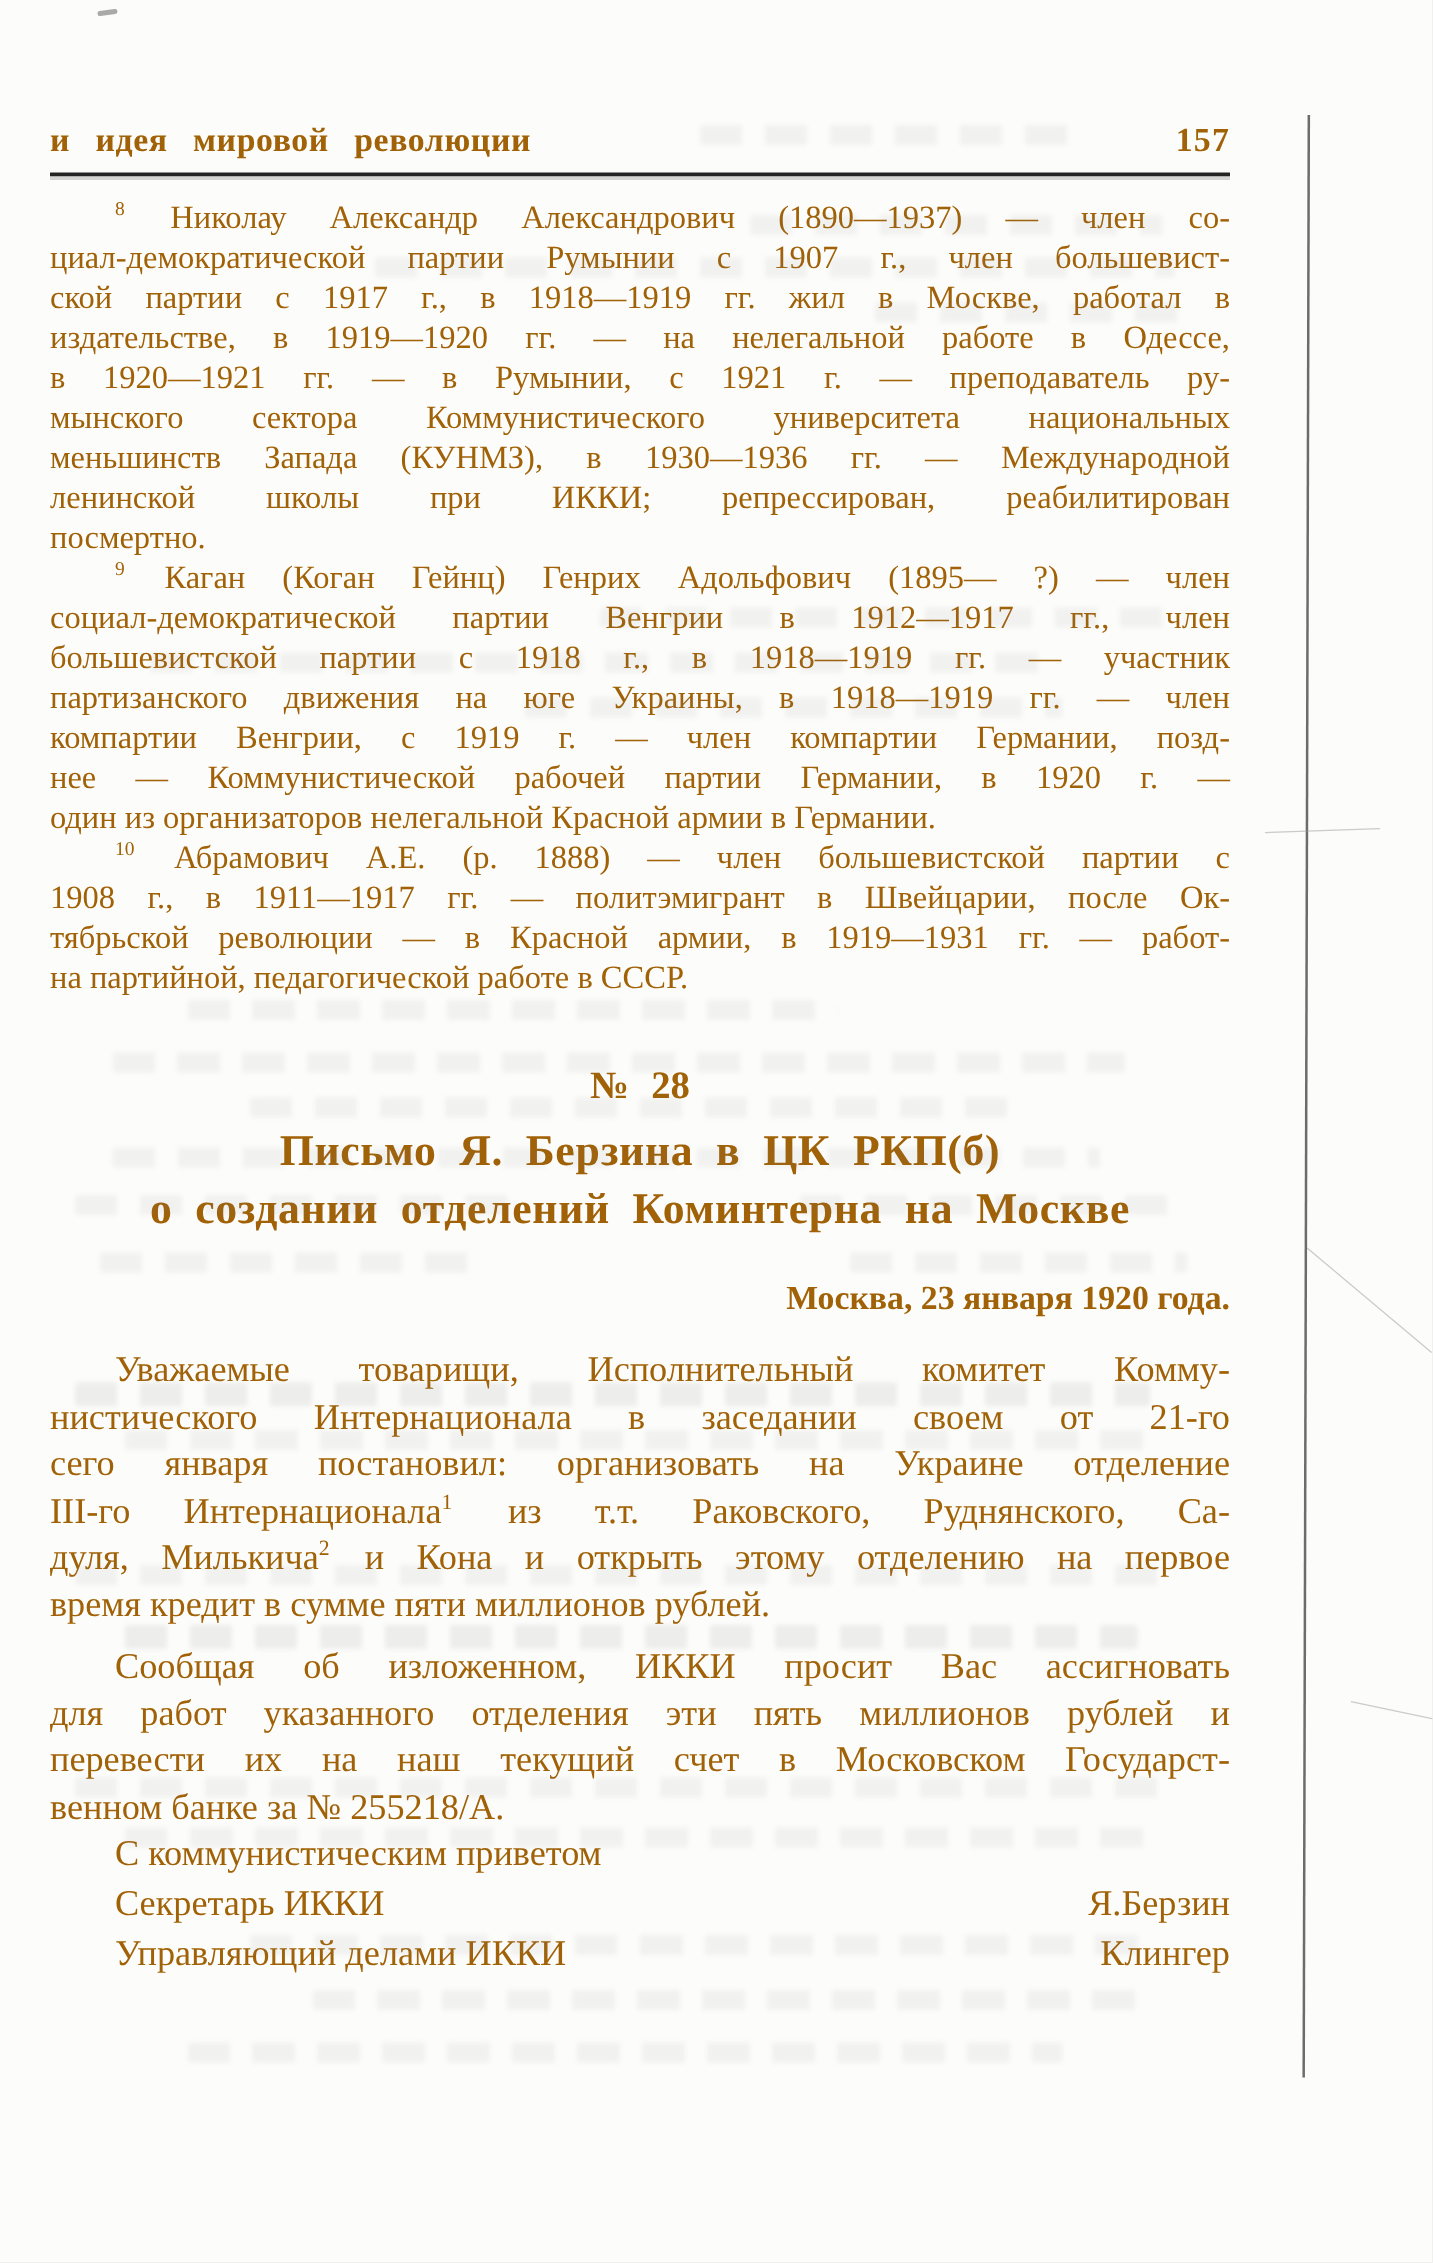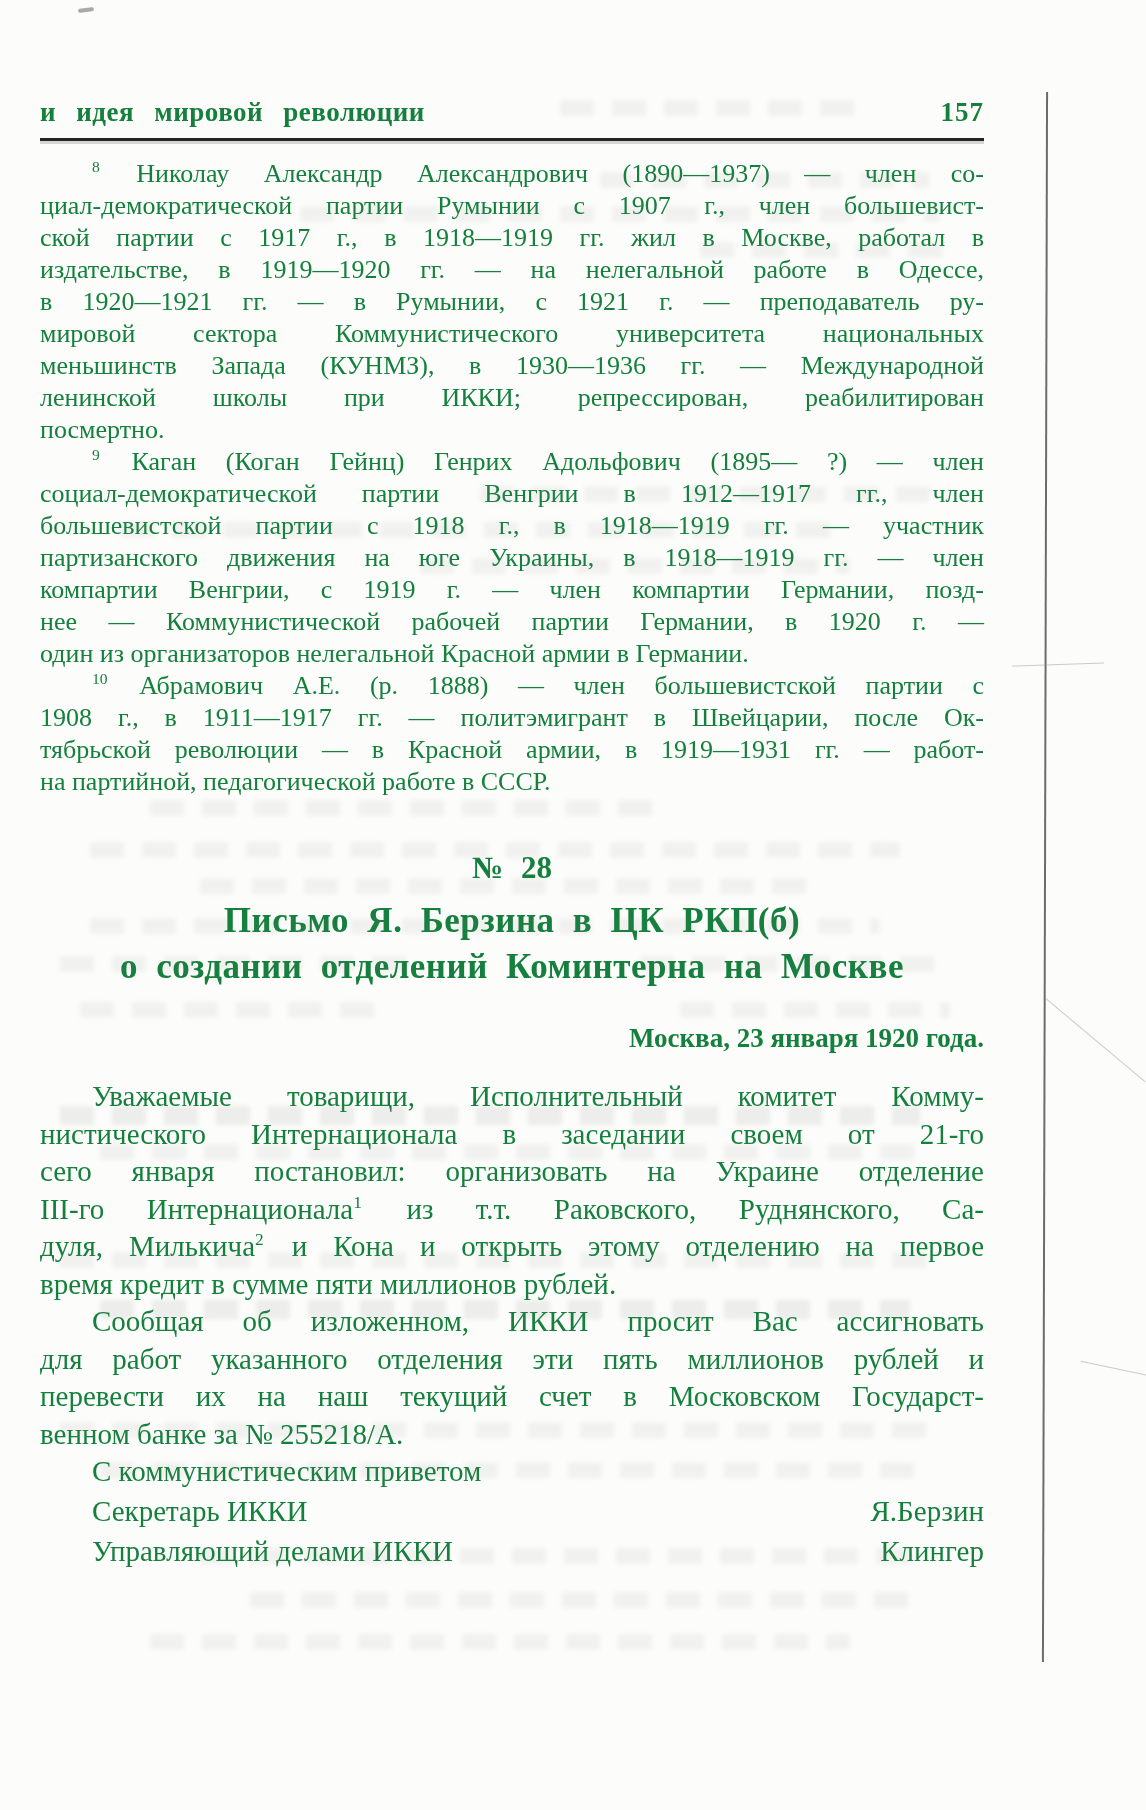--- a/index.html
+++ b/index.html
@@ -2,40 +2,40 @@
 <html><head>
 <meta charset="utf-8">
 <style>
   html,body{margin:0;padding:0;background:#e8e8e6;}
   #page{
     position:relative;
     width:1146px;height:1810px;
     background:#fcfcfa;
     overflow:hidden;
     font-family:"Liberation Serif","DejaVu Serif",serif;
-    color:#15803d;
+    color:#a16207;
   }
   
   #page-header{
     position:absolute;left:40px;top:96px;width:944px;
     display:flex;justify-content:space-between;align-items:flex-end;
     font-weight:bold;font-size:27px;line-height:32px;
   }
   .running-title{word-spacing:13px;letter-spacing:.5px;}
   .page-number{letter-spacing:1px;}
   #header-rule{
     position:absolute;left:40px;top:138px;width:944px;height:3px;
     background:#242424;
     box-shadow:0 3px 0 rgba(110,110,110,.28);
   }
   
   #content-column{position:absolute;left:40px;top:158px;width:944px;}
   .para{margin:0;}
   .para.small{font-size:26px;line-height:32px;}
-  .para.large{font-size:29px;line-height:37.5px;}
+  .para.large{font-size:29px;line-height:37.5px;margin-top:12px;}
   .tline{white-space:normal;}
   .tline.just{text-align:justify;text-align-last:justify;}
   .tline.ind{text-indent:52px;}
   sup{font-size:60%;vertical-align:super;line-height:0;margin-right:2px;}
   .kind-heading{
     margin-top:50px;text-align:center;font-weight:bold;
     font-size:31px;line-height:40px;word-spacing:10px;
   }
   .kind-title{margin-top:10px;font-weight:bold;text-align:center;
     font-size:35px;line-height:46px;word-spacing:9px;letter-spacing:.5px;}
@@ -79,21 +79,21 @@
   </div>
   <div id="header-rule"></div>
 
   <div id="content-column">
       <div class="para small">
         <div class="tline just ind"><sup>8</sup> Николау Александр Александрович (1890—1937) — член со-</div>
         <div class="tline just">циал-демократической партии Румынии с 1907 г., член большевист-</div>
         <div class="tline just">ской партии с 1917 г., в 1918—1919 гг. жил в Москве, работал в</div>
         <div class="tline just">издательстве, в 1919—1920 гг. — на нелегальной работе в Одессе,</div>
         <div class="tline just">в 1920—1921 гг. — в Румынии, с 1921 г. — преподаватель ру-</div>
-        <div class="tline just">мировой сектора Коммунистического университета национальных</div>
+        <div class="tline just">мынского сектора Коммунистического университета национальных</div>
         <div class="tline just">меньшинств Запада (КУНМЗ), в 1930—1936 гг. — Международной</div>
         <div class="tline just">ленинской школы при ИККИ; репрессирован, реабилитирован</div>
         <div class="tline">посмертно.</div>
       </div>
       <div class="para small">
         <div class="tline just ind"><sup>9</sup> Каган (Коган Гейнц) Генрих Адольфович (1895— ?) — член</div>
         <div class="tline just">социал-демократической партии Венгрии в 1912—1917 гг., член</div>
         <div class="tline just">большевистской партии с 1918 г., в 1918—1919 гг. — участник</div>
         <div class="tline just">партизанского движения на юге Украины, в 1918—1919 гг. — член</div>
         <div class="tline just">компартии Венгрии, с 1919 г. — член компартии Германии, позд-</div>

